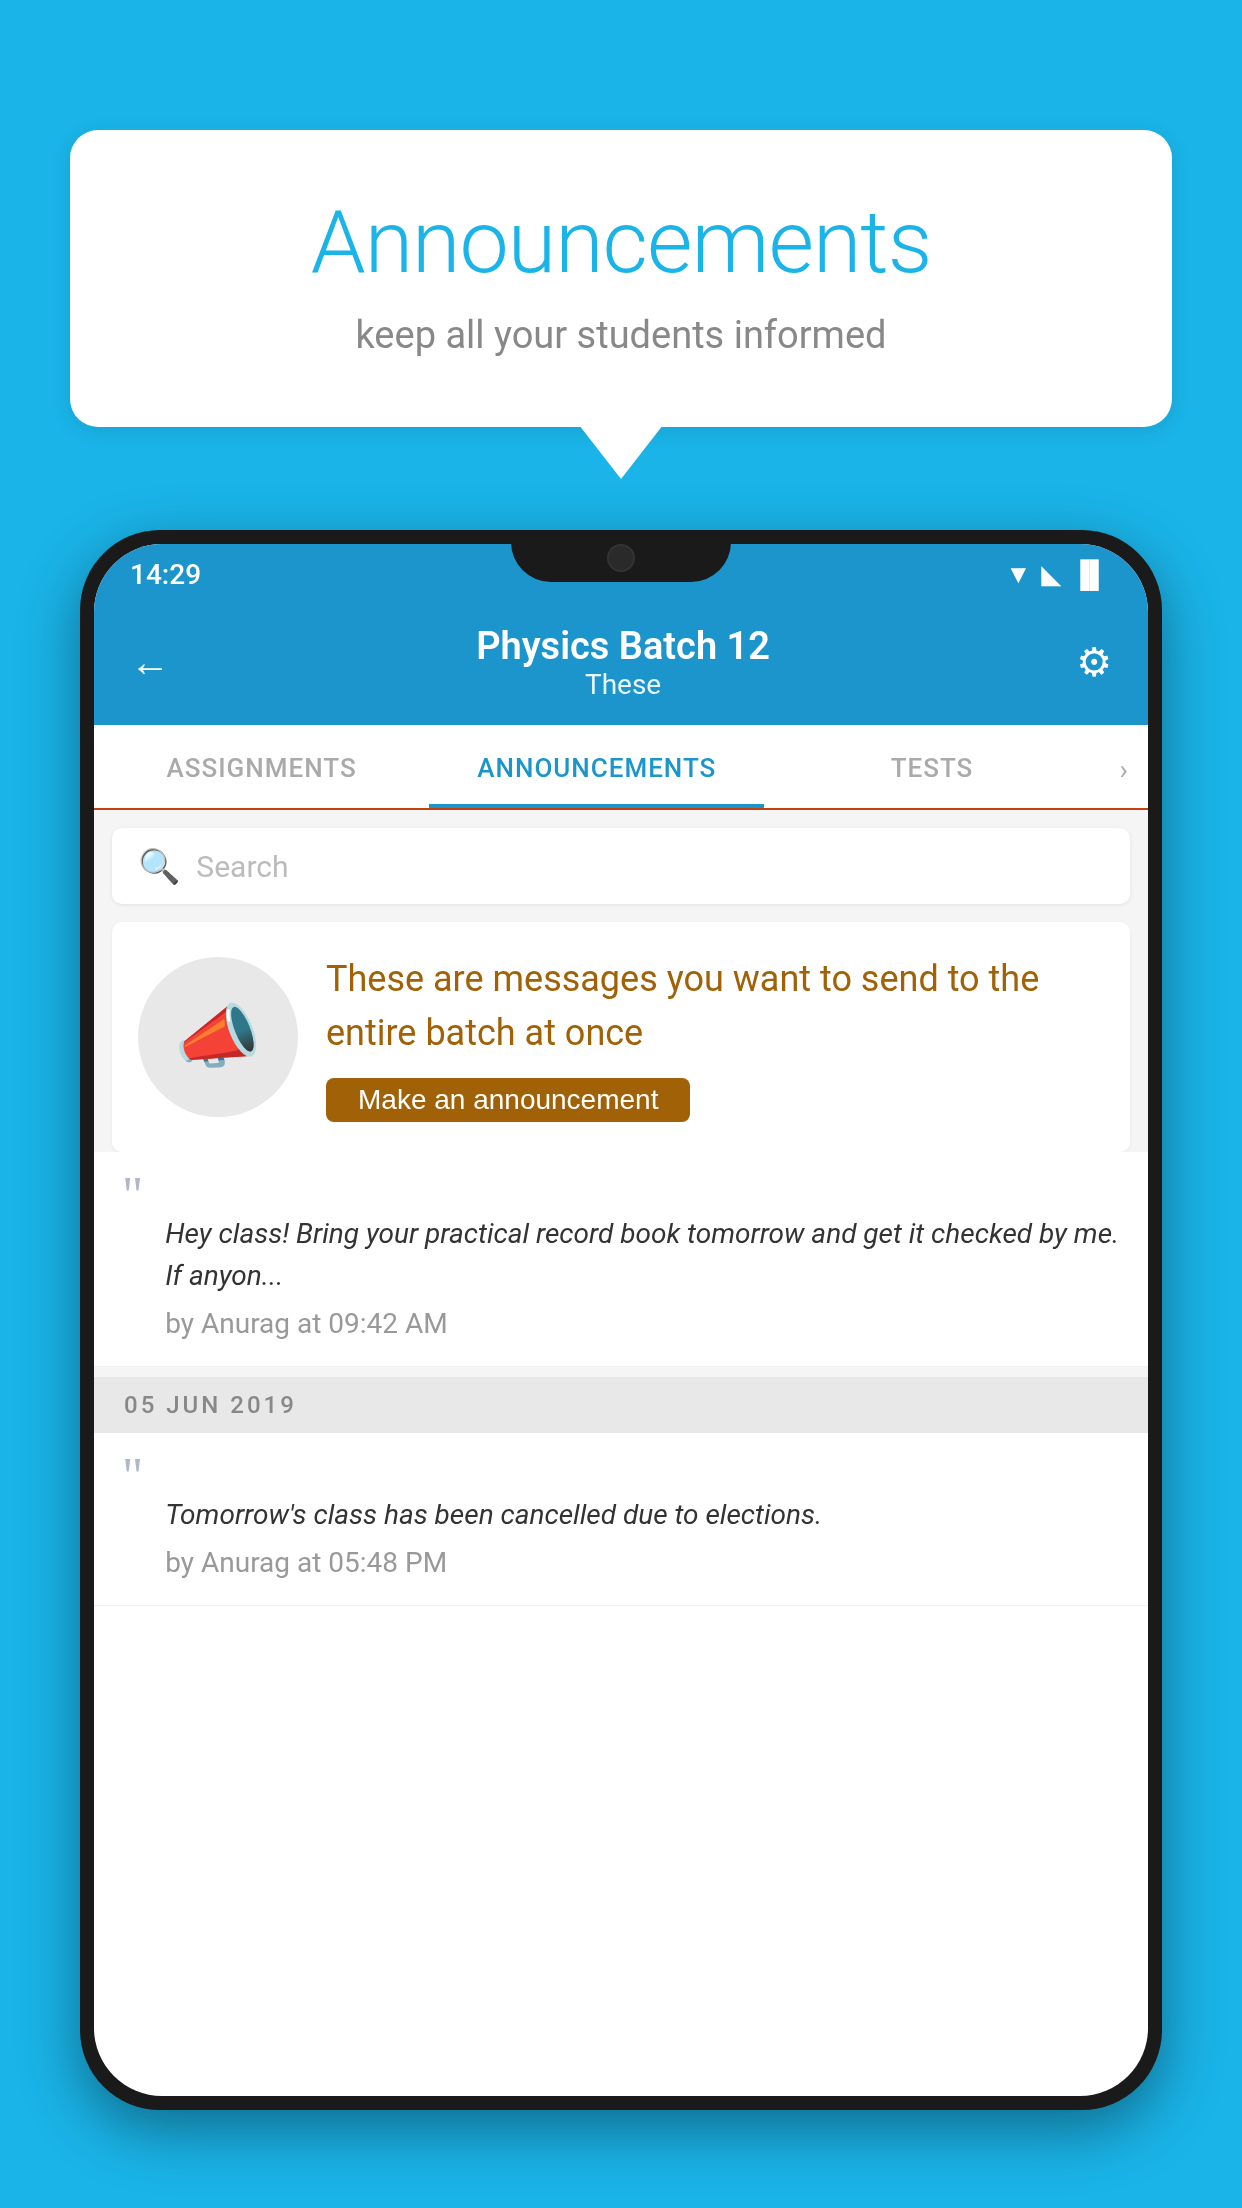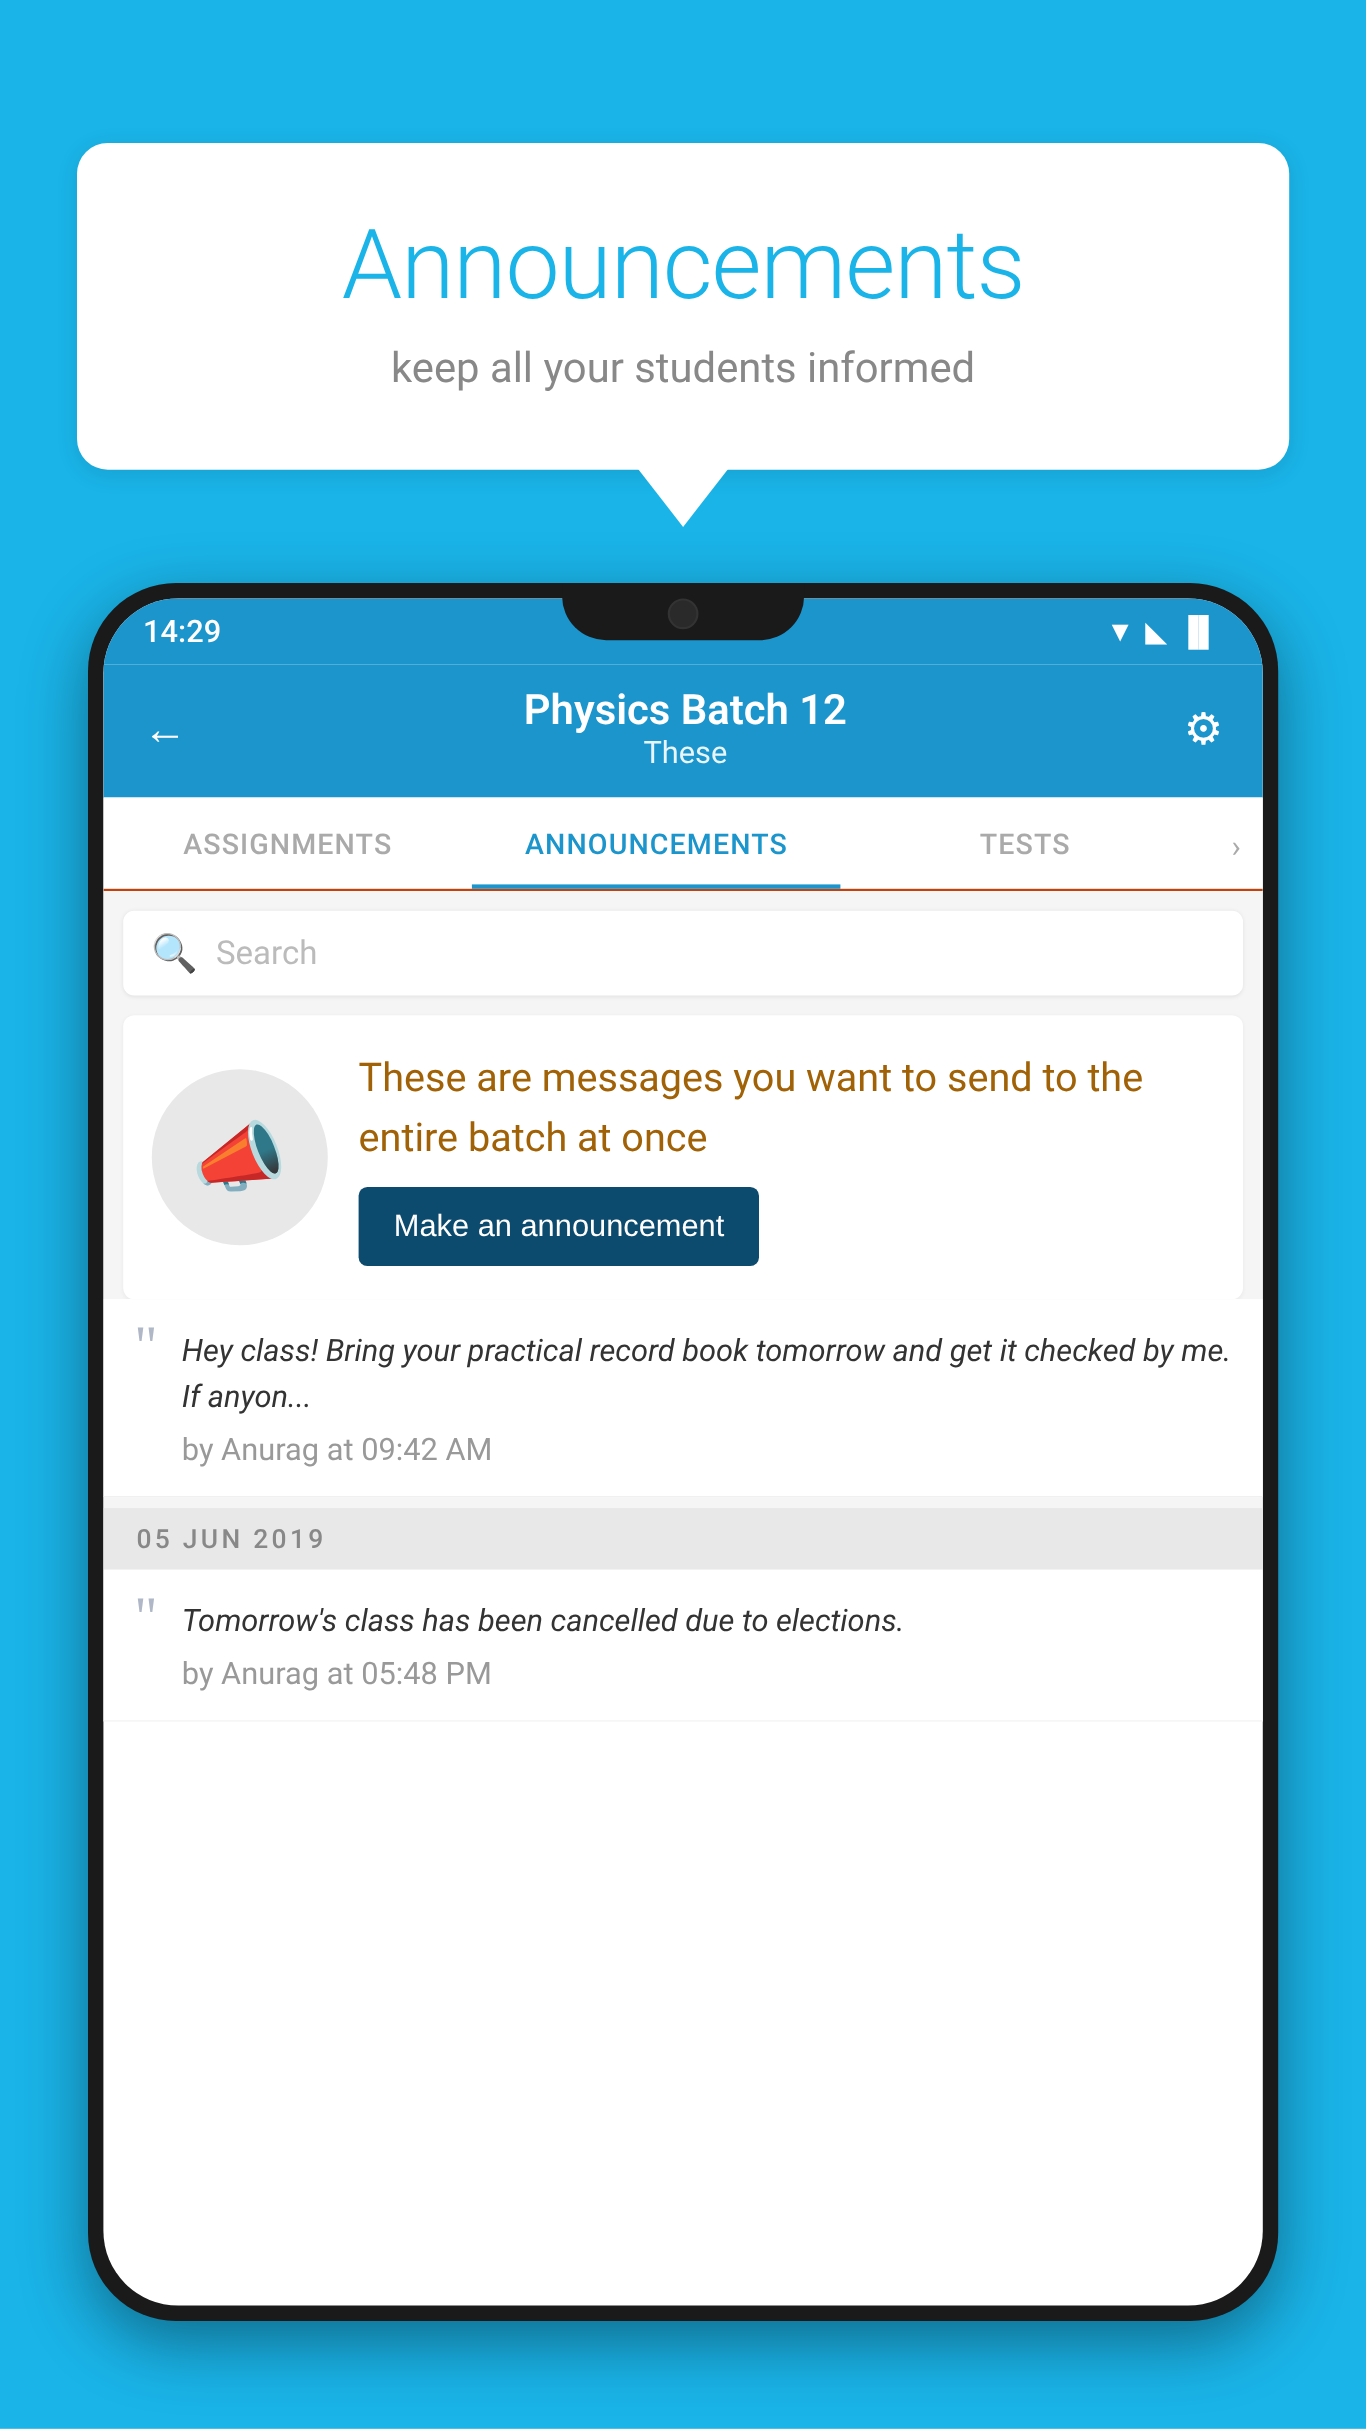--- a/index.html
+++ b/index.html
@@ -285,25 +285,25 @@
     }
 
     .announce-desc {
       font-size: 36px;
       color: #a16207;
       line-height: 1.5;
       margin-bottom: 18px;
     }
 
     .make-announcement-btn {
-      background: #0c4a6e;
+      background: #a16207;
       color: white;
       border: none;
       border-radius: 8px;
-      padding: 20px 32px;
+      padding: 6px 32px;
       font-size: 28px;
       cursor: pointer;
       font-weight: 500;
     }
 
     
     .date-separator {
       background: #e8e8e8;
       padding: 14px 30px;
       font-size: 24px;
@@ -335,20 +335,21 @@
     .announcement-text {
       flex: 1;
     }
 
     .announcement-message {
       font-size: 28px;
       color: #333;
       font-style: italic;
       line-height: 1.5;
       margin-bottom: 10px;
+      margin-top: 35px;
     }
 
     .announcement-author {
       font-size: 28px;
       color: #999;
     }
 
   </style>
 </head>
 <body>

